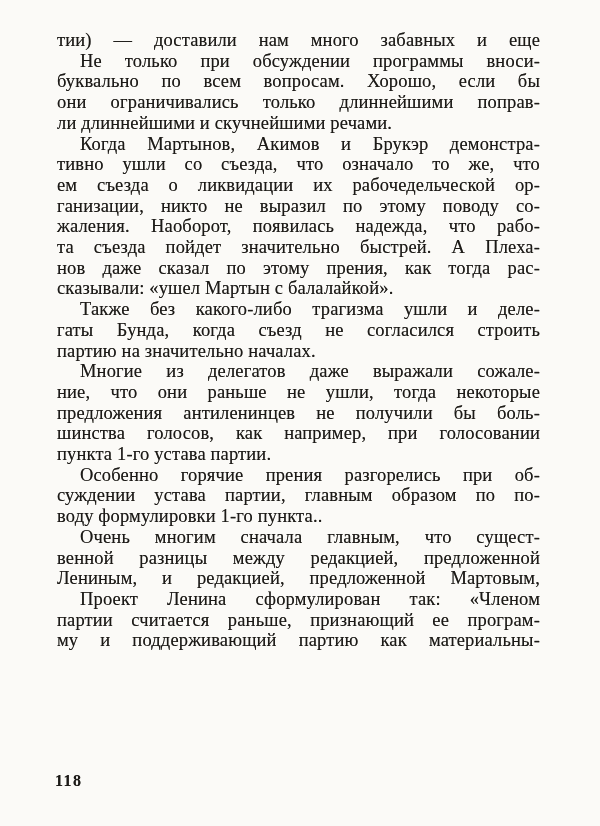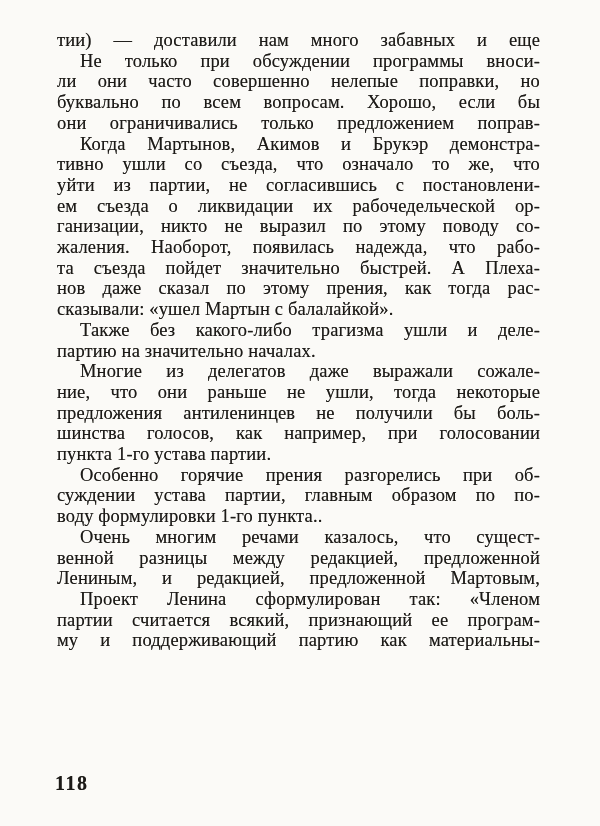--- a/index.html
+++ b/index.html
@@ -47,57 +47,57 @@
     text-align-last:left;
     -moz-text-align-last:left;
   }
   .line.indent{
     text-indent:23px;
   }
   .page-number{
     position:absolute;
     left:55px;
     top:772px;
-    font-size:20px;
+    font-size:16px;
     font-weight:bold;
     color:var(--ink);
     letter-spacing:1.5px;
     text-shadow:0 0 0.45px rgba(20,18,15,0.55);
   }
 </style>
 </head>
 <body>
 
 <div class="page">
   <div class="text-column">
       <div class="line justified">тии) — доставили  нам  много  забавных  и  еще</div>
       <div class="line justified indent">Не только при обсуждении  программы вноси-</div>
-      <div class="line justified">ли они часто  совершенно  нелепые  поправки, но</div>
       <div class="line justified">буквально  по всем  вопросам.  Хорошо, если бы</div>
-      <div class="line justified">они ограничивались только предложением поправ-</div>
+      <div class="line justified">они ограничивались только длиннейшими поправ-</div>
+      <div class="line para-end">ли длиннейшими и скучнейшими речами.</div>
       <div class="line justified indent">Когда  Мартынов, Акимов и Брукэр демонстра-</div>
       <div class="line justified">тивно ушли со съезда, что означало то же, что</div>
-      <div class="line justified">уйти из партии, не согласившись с постановлени-</div>
       <div class="line justified">ем съезда о ликвидации их рабочедельческой ор-</div>
       <div class="line justified">ганизации, никто не выразил по этому поводу со-</div>
       <div class="line justified">жаления. Наоборот, появилась надежда, что рабо-</div>
       <div class="line justified">та съезда пойдет значительно быстрей. А Плеха-</div>
       <div class="line justified">нов даже сказал по этому прения, как тогда рас-</div>
       <div class="line para-end">сказывали: «ушел Мартын с балалайкой».</div>
       <div class="line justified indent">Также без какого-либо трагизма ушли и деле-</div>
+      <div class="line justified">гаты  Бунда,  когда съезд не согласился строить</div>
       <div class="line para-end">партию на значительно началах.</div>
       <div class="line justified indent">Многие  из делегатов  даже выражали сожале-</div>
       <div class="line justified">ние, что они раньше не  ушли,  тогда  некоторые</div>
       <div class="line justified">предложения антиленинцев не получили бы боль-</div>
       <div class="line justified">шинства голосов, как например, при голосовании</div>
       <div class="line para-end">пункта 1-го устава партии.</div>
       <div class="line justified indent">Особенно горячие прения разгорелись при об-</div>
       <div class="line justified">суждении устава партии, главным образом по по-</div>
       <div class="line para-end">воду формулировки 1-го пункта..</div>
-      <div class="line justified indent">Очень  многим  речами  казалось, что сущест-</div>
+      <div class="line justified indent">Очень  многим  сначала  главным, что сущест-</div>
       <div class="line justified">венной  разницы между редакцией, предложенной</div>
       <div class="line justified">Лениным, и редакцией, предложенной Мартовым,</div>
       <div class="line justified indent">Проект  Ленина  сформулирован  так: «Членом</div>
-      <div class="line justified">партии  считается  всякий, признающий ее програм-</div>
+      <div class="line justified">партии  считается  раньше, признающий ее програм-</div>
       <div class="line justified">му и поддерживающий  партию  как  материальны-</div>
     </div>
   <div class="page-number">118</div>
 </div>
 
 </body></html>

